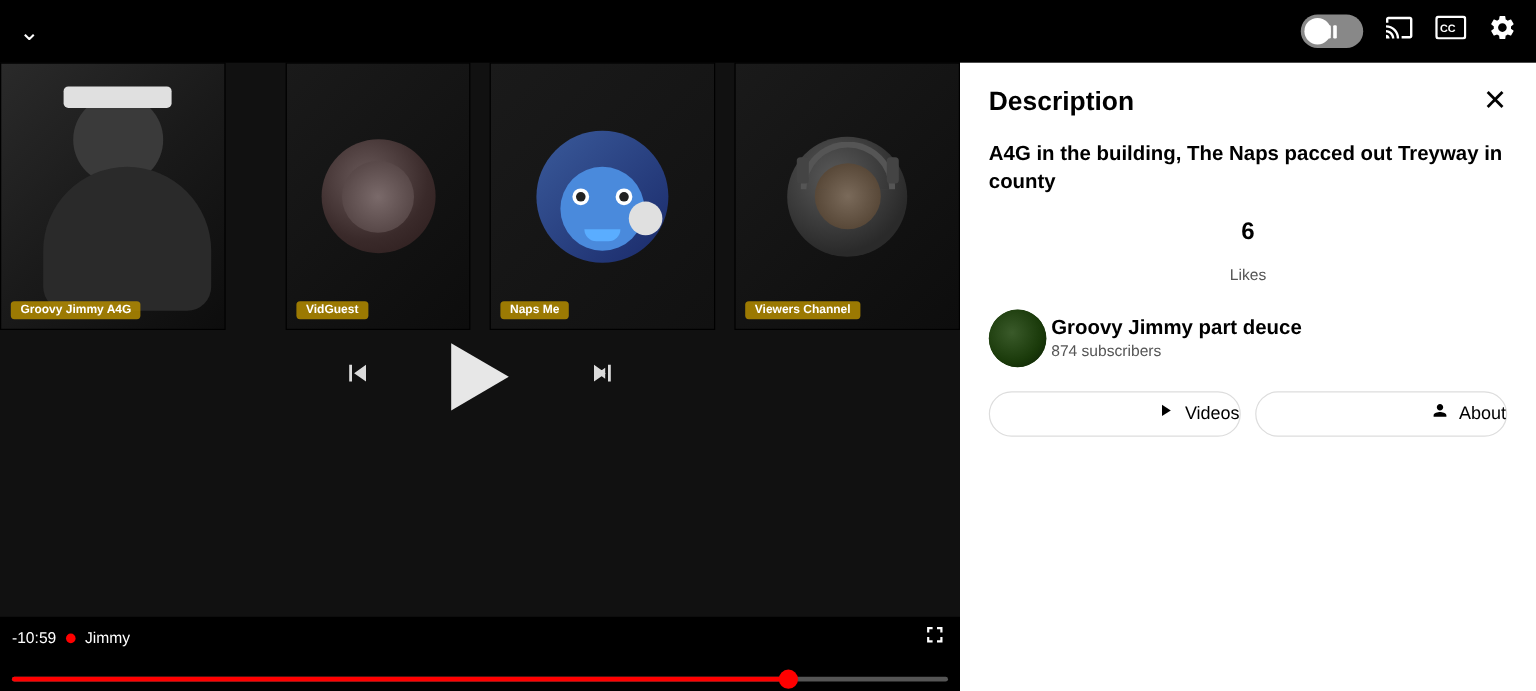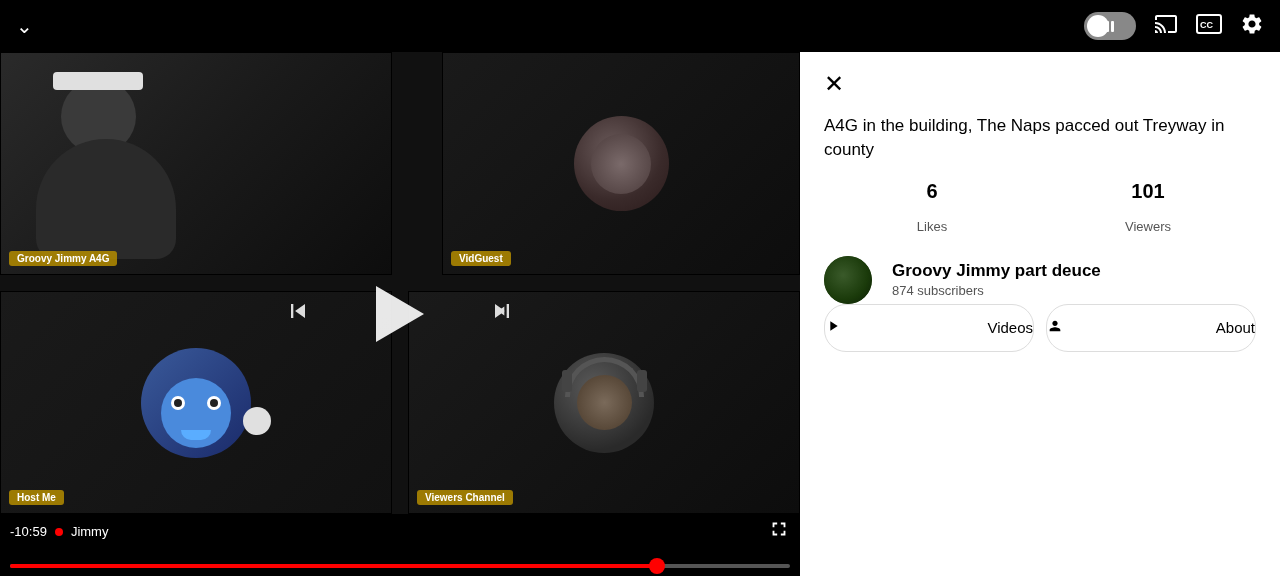--- a/index.html
+++ b/index.html
@@ -72,21 +72,21 @@
     .video-section {
       width: 800px;
       flex-shrink: 0;
       position: relative;
       background: #111;
       display: flex;
       flex-direction: column;
     }
     .video-grid {
       display: grid;
-      grid-template-columns: 1fr 1fr;
+      grid-template-columns: 1fr 1fr 1fr 1fr;
       grid-template-rows: 1fr 1fr;
       flex: 1;
       gap: 16px;
     }
     .video-cell {
       background: #1a1a1a;
       position: relative;
       overflow: hidden;
       border: 1px solid #000;
     }
@@ -235,21 +235,21 @@
       font-size: 24px;
       cursor: pointer;
       background: none;
       border: none;
       color: #000;
       font-weight: 300;
       line-height: 1;
     }
     .desc-text {
       font-size: 17px;
-      font-weight: 400;
+      font-weight: 700;
       color: #000;
       line-height: 1.4;
       margin-bottom: 18px;
     }
 
     
     .stats-row {
       display: flex;
       gap: 0;
       margin-bottom: 22px;
@@ -268,21 +268,22 @@
       font-size: 13px;
       color: #555;
       display: block;
       margin-top: 16px;
     }
 
     
     .channel-row {
       display: flex;
       align-items: center;
-      gap: 20px;
+      gap: 4px;
+      margin-bottom: 20px;
     }
     .channel-avatar {
       width: 48px; height: 48px;
       border-radius: 50%;
       background: linear-gradient(135deg, #2a4a1a 0%, #1a3a0a 50%, #3a5a2a 100%);
       flex-shrink: 0;
       overflow: hidden;
       display: flex;
       align-items: center;
       justify-content: center;
@@ -304,27 +305,27 @@
       margin-top: 2px;
     }
 
     
     .action-buttons {
       display: flex;
       gap: 12px;
     }
     .action-btn {
       flex: 1;
-      height: 48px;
+      height: 38px;
       border-radius: 22px;
       border: 1.5px solid #ddd;
       background: #fff;
       display: flex;
       align-items: center;
-      justify-content: space-between;
+      justify-content: flex-end;
       gap: 8px;
       font-size: 15px;
       font-weight: 500;
       color: #000;
       cursor: pointer;
     }
     .action-btn-icon {
       font-size: 16px;
       color: #000;
     }
@@ -399,21 +400,21 @@
             <div style="width:70px;height:70px;background:#4a8adc;border-radius:50%;position:relative;top:10px;">
               <div style="width:14px;height:14px;background:#fff;border-radius:50%;position:absolute;top:18px;left:10px;"></div>
               <div style="width:14px;height:14px;background:#fff;border-radius:50%;position:absolute;top:18px;right:10px;"></div>
               <div style="width:8px;height:8px;background:#222;border-radius:50%;position:absolute;top:21px;left:13px;"></div>
               <div style="width:8px;height:8px;background:#222;border-radius:50%;position:absolute;top:21px;right:13px;"></div>
               <div style="width:30px;height:10px;background:#5aadff;border-radius:0 0 15px 15px;position:absolute;bottom:8px;left:50%;transform:translateX(-50%);"></div>
             </div>
           </div>
         </div>
         <div class="floating-dot" style="top:52%;left:62%;position:absolute;"></div>
-        <div class="name-badge">Host Me</div>
+        <div class="name-badge">Naps Me</div>
       </div>
 
       <div class="video-cell video-cell-4">
         <div style="position:absolute;inset:0;display:flex;align-items:center;justify-content:center;">
           <div style="width:100px;height:100px;border-radius:50%;background:radial-gradient(circle at 40% 35%, #5a5a5a 0%, #2a2a2a 70%);display:flex;align-items:center;justify-content:center;position:relative;">
 
             <div style="width:55px;height:55px;background:radial-gradient(#7a6a5a,#4a3a2a);border-radius:50%;position:relative;">
 
               <div style="position:absolute;top:-18px;left:-12px;width:79px;height:40px;border:5px solid #555;border-bottom:none;border-radius:40px 40px 0 0;"></div>
               <div style="position:absolute;top:-5px;left:-15px;width:10px;height:22px;background:#444;border-radius:3px;"></div>
@@ -456,33 +457,30 @@
       </div>
       <div class="progress-container">
         <div class="progress-fill"></div>
         <div class="progress-thumb"></div>
       </div>
     </div>
   </div>
 
   <div class="desc-panel">
     <div class="desc-header">
+      <span class="desc-title">Description</span>
       <button class="close-btn">✕</button>
     </div>
 
     <p class="desc-text">A4G in the building, The Naps pacced out Treyway in county</p>
 
     <div class="stats-row">
       <div class="stat-item">
         <span class="stat-number">6</span>
         <span class="stat-label">Likes</span>
-      </div>
-      <div class="stat-item">
-        <span class="stat-number">101</span>
-        <span class="stat-label">Viewers</span>
       </div>
     </div>
 
     <div class="channel-row">
       <div class="channel-avatar">
         <div class="channel-avatar-inner"></div>
       </div>
       <div class="channel-info">
         <span class="channel-name">Groovy Jimmy part deuce</span>
         <span class="channel-subs">874 subscribers</span>

